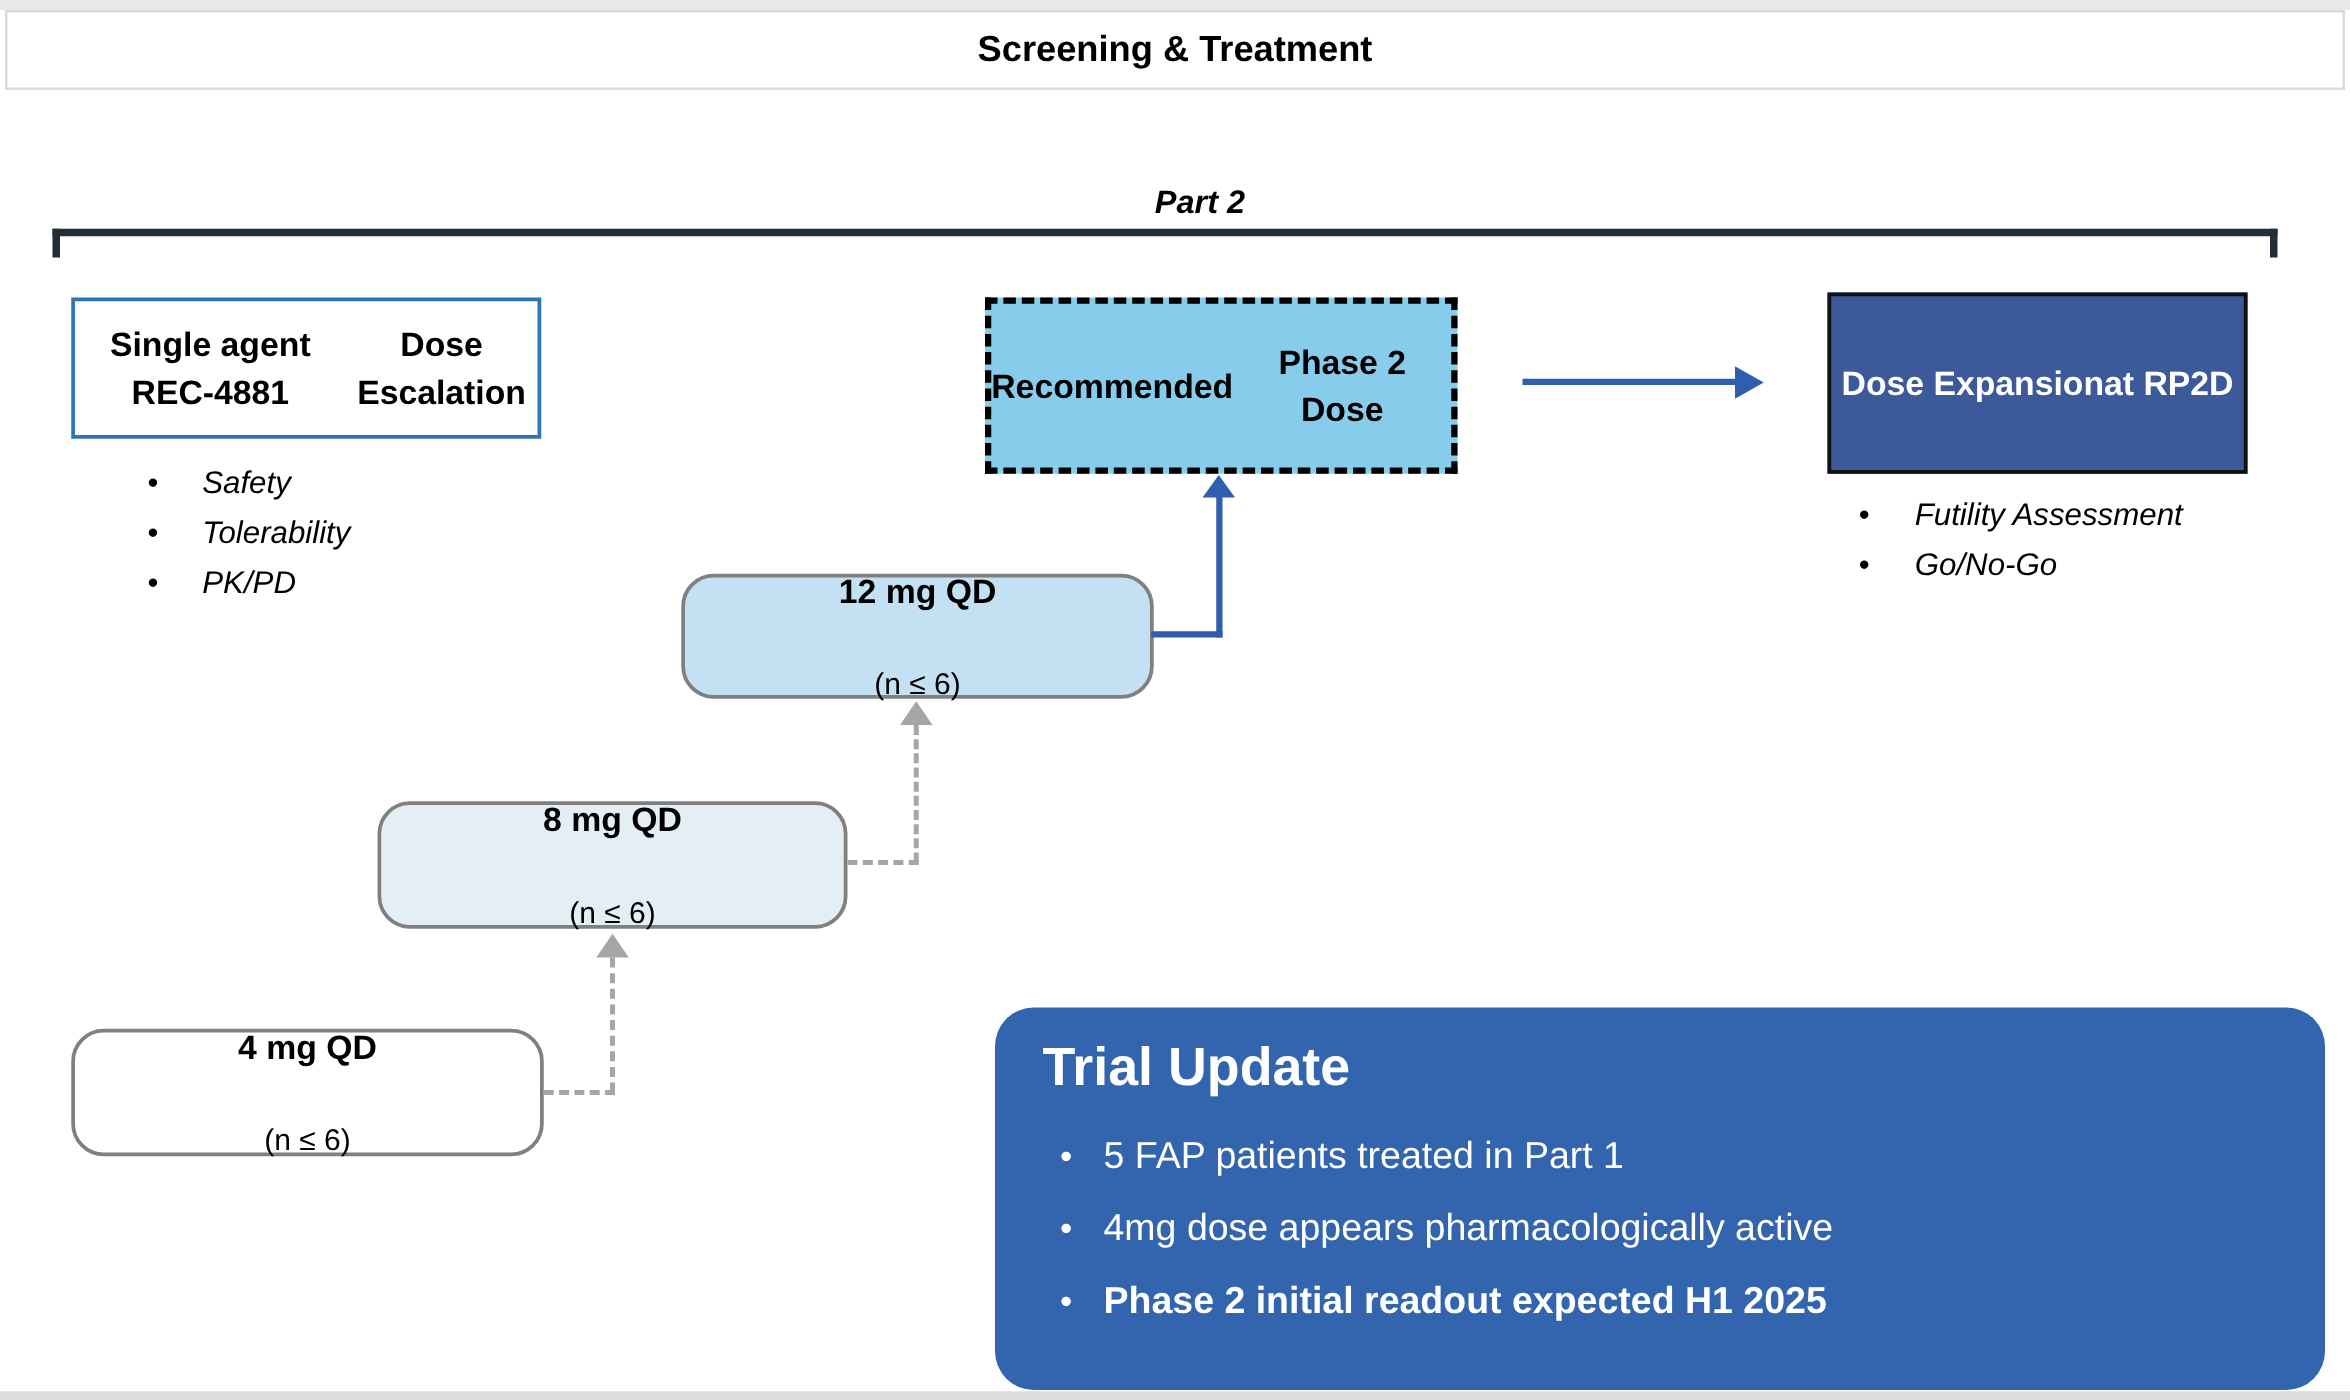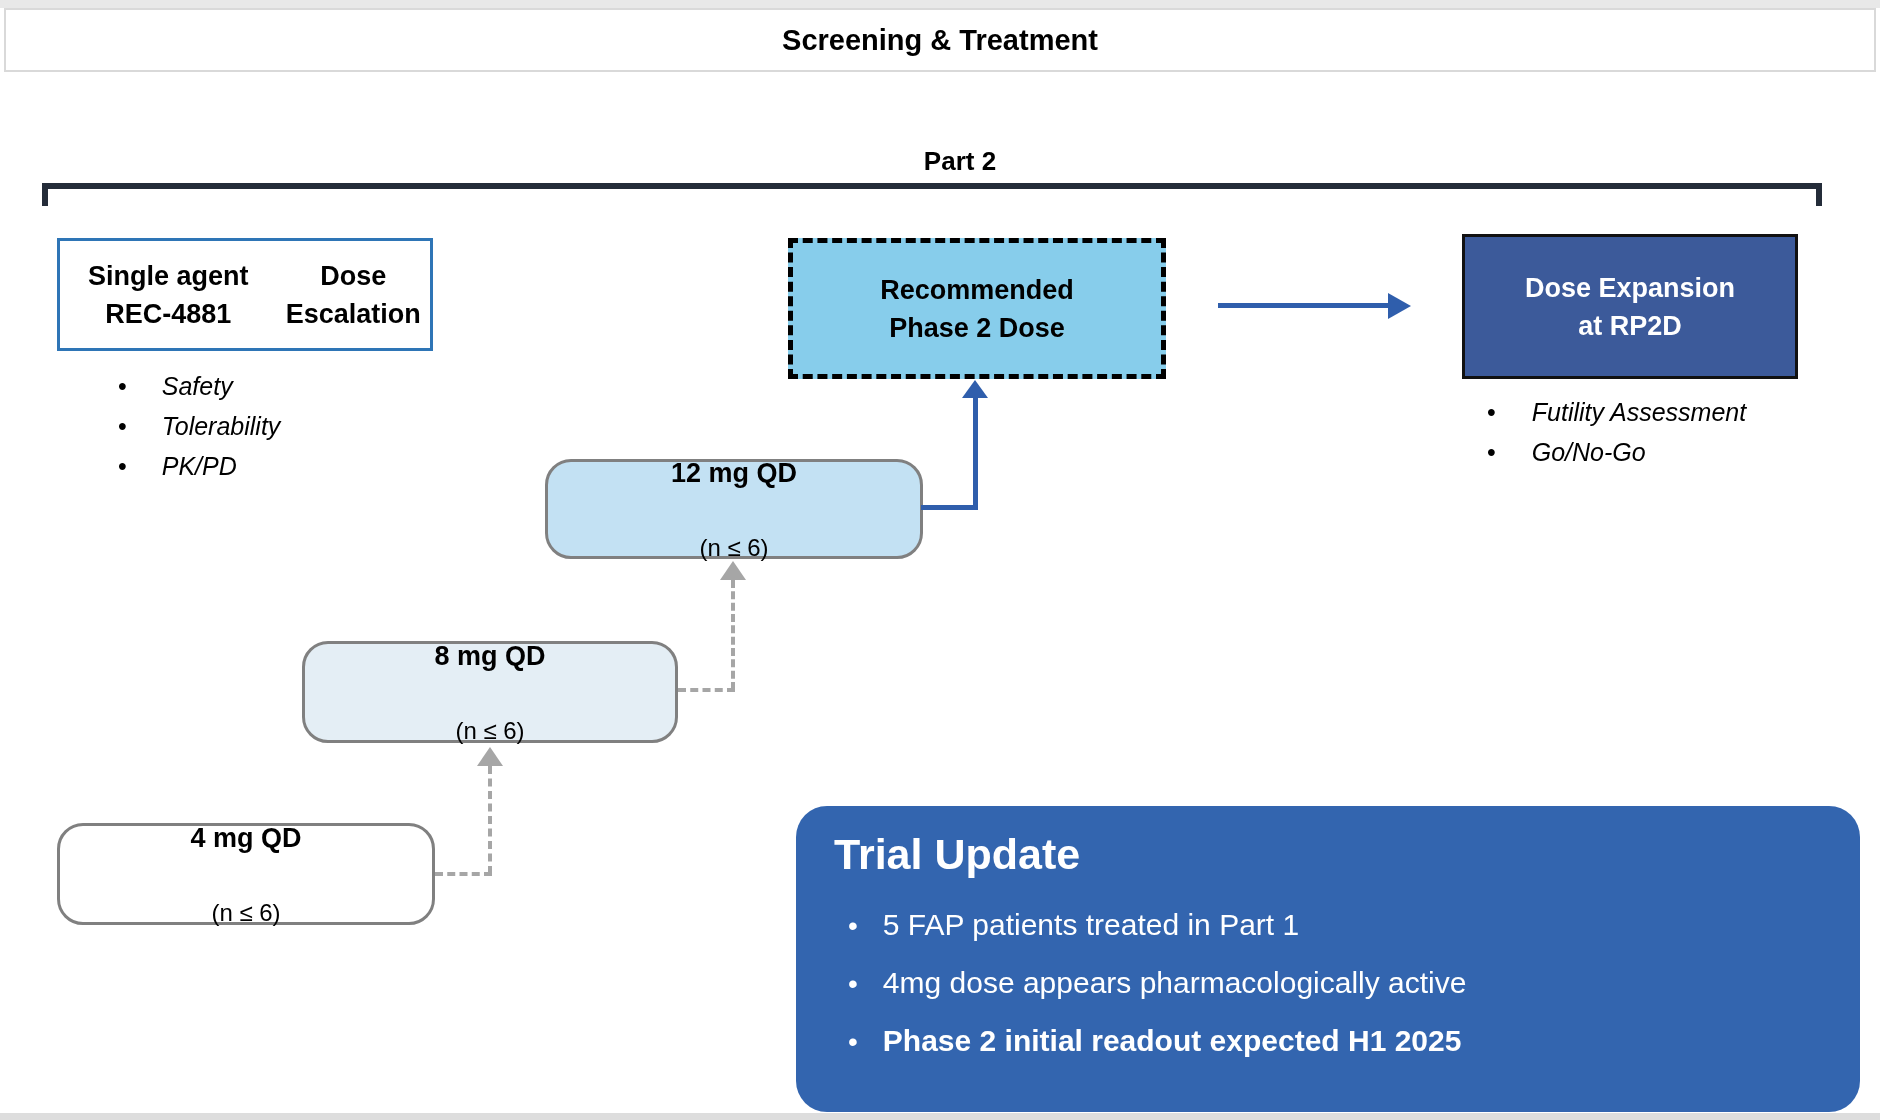--- a/index.html
+++ b/index.html
@@ -15,47 +15,47 @@
   .edge-strip{position:absolute;left:0;width:1880px;background:var(--edge-gray);}
   .edge-top{top:0;height:8px;}
   .edge-bottom{top:1113px;height:7px;background:#DDDDDD;}
 
   .header-box{position:absolute;left:4px;top:8px;width:1872px;height:64px;
     background:#fff;border:2px solid var(--header-border);
     display:flex;align-items:center;justify-content:center;}
   .header-box .title{font-size:29px;font-weight:bold;color:#000;}
 
   .part2{position:absolute;left:810px;top:146px;width:300px;text-align:center;
-    font-size:26px;font-weight:bold;color:#000;}
+    font-size:26px;font-weight:bold;font-style:italic;color:#000;}
   .bracket{position:absolute;left:42px;top:183px;width:1780px;height:23px;
     border-top:6px solid var(--bracket);border-left:6px solid var(--bracket);
     border-right:6px solid var(--bracket);}
 
   .left-box{position:absolute;left:57px;top:238px;width:376px;height:113px;
     background:#fff;border:3px solid var(--accent-border);
     display:flex;flex-direction:row;align-items:center;justify-content:center;
     font-size:27px;font-weight:bold;line-height:38px;text-align:center;color:#000;}
 
   .bullet-list{position:absolute;display:flex;flex-direction:column;}
   .bullet-row{display:flex;align-items:baseline;}
   .bullet-dot{font-size:25px;color:#000;flex:0 0 auto;}
   .bullet-text{font-size:25px;font-style:italic;color:#000;}
   .left-bullets{left:118px;top:372px;gap:11px;}
   .left-bullets .bullet-text{margin-left:35px;}
   .exp-bullets{left:1487px;top:398px;gap:11px;}
   .exp-bullets .bullet-text{margin-left:36px;}
 
   .rp2d-box{position:absolute;left:788px;top:238px;width:378px;height:141px;
     background:var(--sky-blue);border:5px dashed #000;
-    display:flex;flex-direction:column;align-items:center;justify-content:center;
+    display:flex;align-items:center;justify-content:center;
     font-size:27px;font-weight:bold;line-height:38px;text-align:center;color:#000;}
 
   .expansion-box{position:absolute;left:1462px;top:234px;width:336px;height:145px;
     background:var(--navy);border:3px solid #111;
-    display:flex;flex-direction:column;align-items:center;justify-content:center;
+    display:flex;flex-direction:row;align-items:center;justify-content:center;
     font-size:27px;font-weight:bold;line-height:38px;text-align:center;color:#fff;}
 
   .step-box{position:absolute;border:3px solid var(--gray-border);border-radius:26px;
     display:flex;flex-direction:column;align-items:center;justify-content:center;
     text-align:center;color:#000;gap:41px;}
   .step-box .dose{font-size:27px;font-weight:bold;line-height:36px;}
   .step-box .n{font-size:24px;line-height:32px;}
   .step-12{left:545px;top:459px;width:378px;height:100px;background:var(--step12);}
   .step-8{left:302px;top:641px;width:376px;height:102px;background:var(--step8);}
   .step-4{left:57px;top:823px;width:378px;height:102px;background:var(--step4);}

